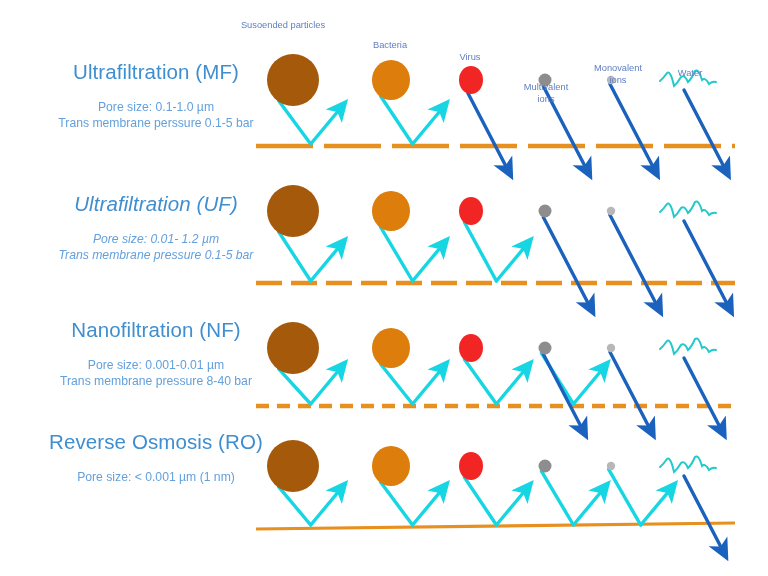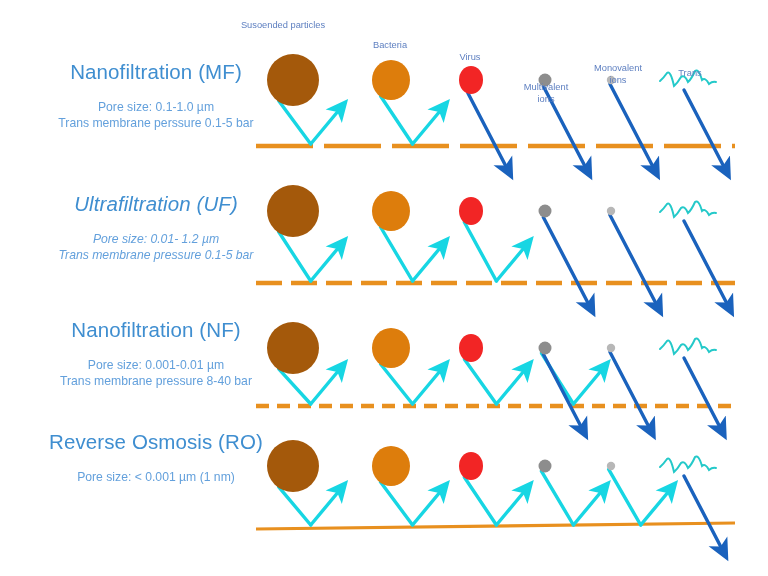--- a/index.html
+++ b/index.html
@@ -154,25 +154,25 @@
 
   <div class="text-layer">
     <div id="labels-host">
         <div class="col-label" style="left: 283px; top: 20px;">Susoended particles</div>
         <div class="col-label" style="left: 390px; top: 40px;">Bacteria</div>
         <div class="col-label" style="left: 470px; top: 52px;">Virus</div>
         <div class="col-label" style="left: 546px; top: 58px; margin-top: 24px;">Multivalent
 ions</div>
         <div class="col-label" style="left: 618px; top: 63px;">Monovalent
 ions</div>
-        <div class="col-label" style="left: 690px; top: 68px;">Trans</div>
+        <div class="col-label" style="left: 690px; top: 68px;">Water</div>
       </div>
     <div id="process-host">
         <div class="process-block" style="top: 60px;">
-          <div class="process-title">Nanofiltration (MF)</div>
+          <div class="process-title">Ultrafiltration (MF)</div>
           <div class="process-line first">Pore size:   0.1-1.0 µm</div>
           <div class="process-line">Trans membrane perssure 0.1-5 bar</div>
         </div>
         <div class="process-block" style="top: 192px; font-style: italic;">
           <div class="process-title">Ultrafiltration (UF)</div>
           <div class="process-line first">Pore size: 0.01- 1.2 µm</div>
           <div class="process-line">Trans membrane pressure 0.1-5 bar</div>
         </div>
         <div class="process-block" style="top: 318px;">
           <div class="process-title">Nanofiltration (NF)</div>

